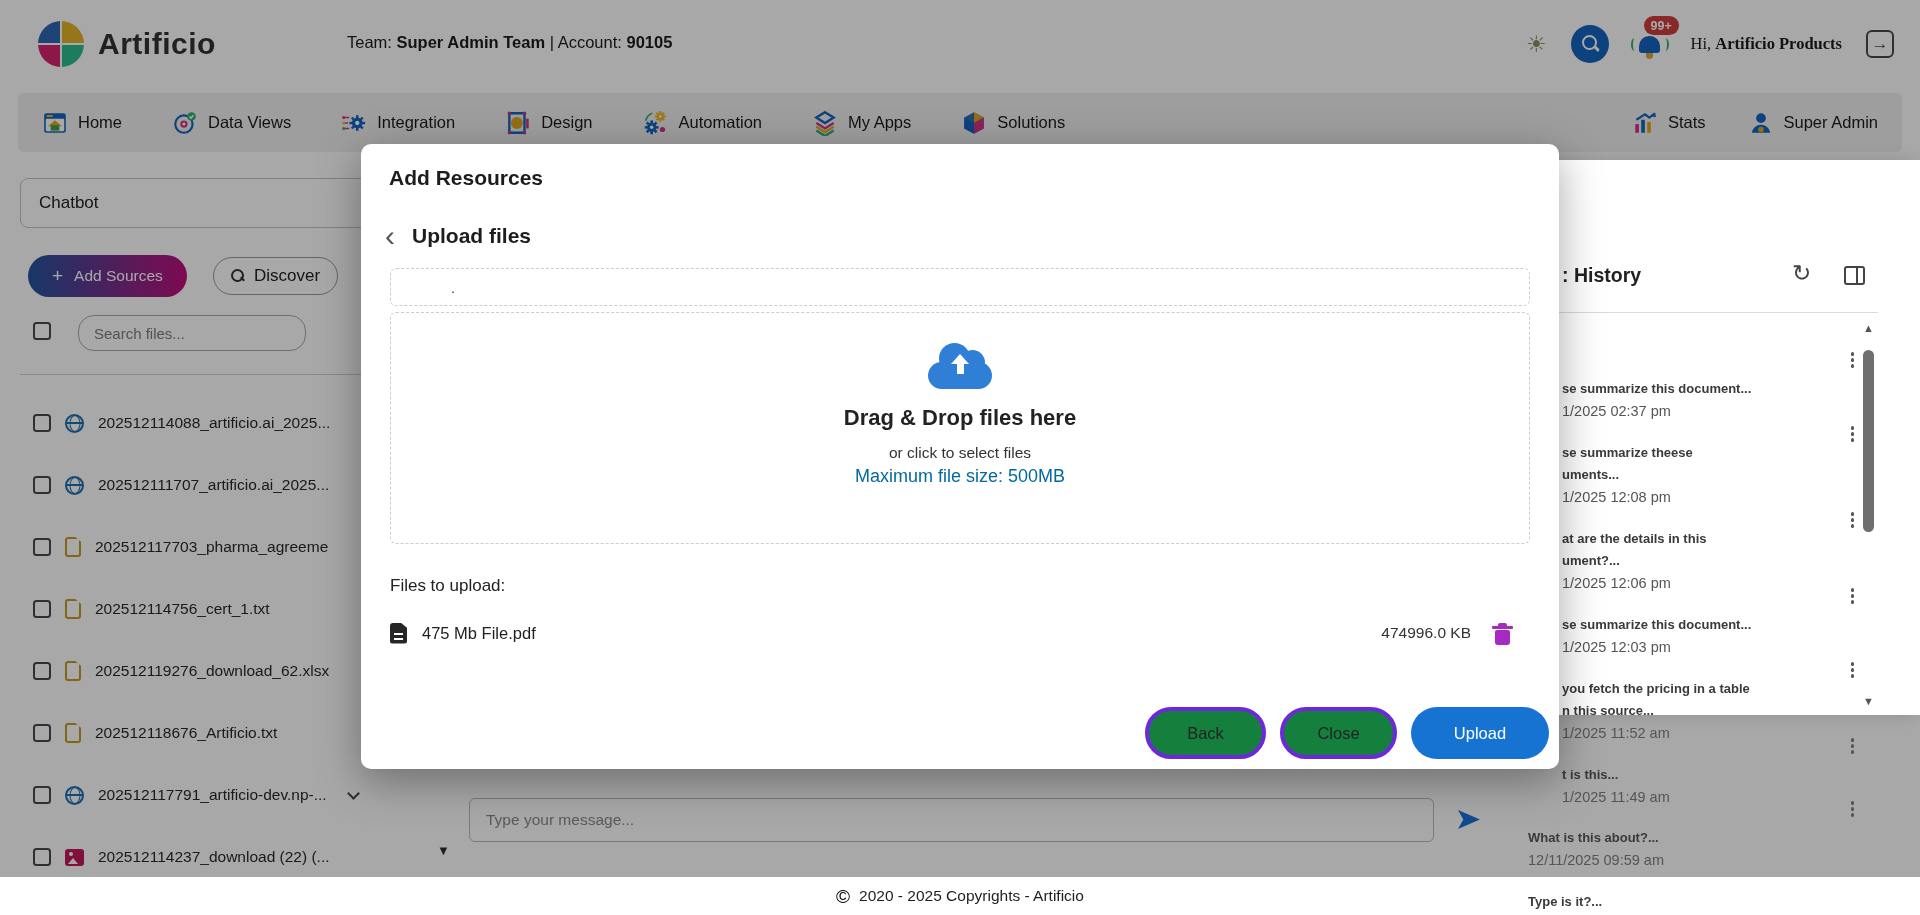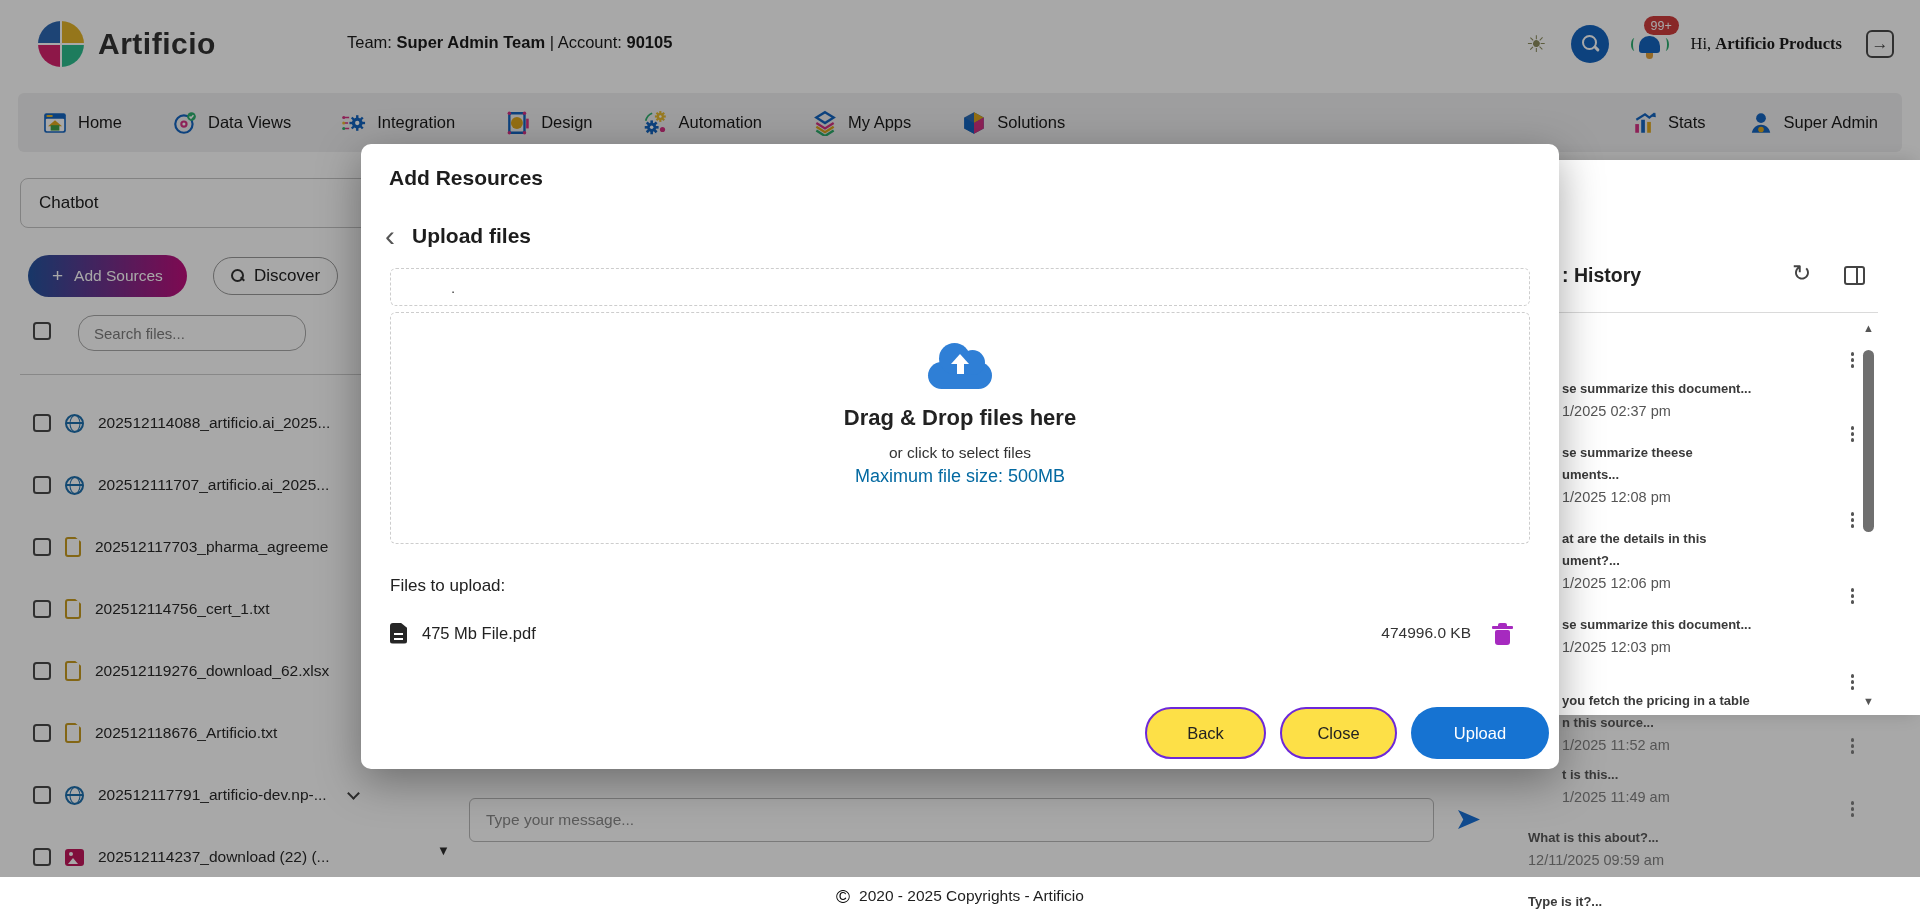--- a/index.html
+++ b/index.html
@@ -26,21 +26,21 @@
   .search-circle::after { content:""; position:absolute; left:22px; top:22px; width:7px; height:2.8px;
       background:#fff; border-radius:2px; transform:rotate(45deg); }
   .bell-wrap { position:relative; width:34px; height:40px; }
   .bell { position:absolute; left:6px; top:12px; width:21px; height:17px; background:#1565c0;
           border-radius:10px 10px 3px 3px; }
   .bell::after { content:""; position:absolute; left:7px; bottom:-6px; width:7px; height:6px;
           background:#e2a13a; border-radius:0 0 4px 4px; }
   .bell-wave-l, .bell-wave-r { position:absolute; top:14px; width:7px; height:13px; border-left:2px solid #2dae71; border-radius:60% 0 0 60%; }
   .bell-wave-l { left:-2px; } .bell-wave-r { right:-2px; transform:scaleX(-1); }
   .badge { position:absolute; top:-8px; left:11px; background:#cf3d3d; color:#fff; font-size:12.5px;
-           font-weight:400; padding:2.5px 7px; border-radius:11px; white-space:nowrap; }
+           font-weight:700; padding:2.5px 7px; border-radius:11px; white-space:nowrap; }
   .greeting { font-size:16.5px; color:#1c1c1c; white-space:nowrap;font-family:Liberation Serif, serif; }
   .greeting b { font-weight:700; }
   .logout-ic { width:28px; height:28px; border:2.6px solid #4a4a4a; border-radius:6px;
                display:flex; align-items:center; justify-content:center; font-size:17px; color:#4a4a4a; font-weight:700; }
 
   
   .navbar { position:absolute; top:93px; left:18px; right:18px; height:59px; background:#f0f0f1;
             border-radius:6px; display:flex; align-items:center; padding:0 24px; gap:50px; }
   .nav-item { display:flex; align-items:center; gap:10px; font-size:16.5px; color:#1b1b1b; cursor:pointer; white-space:nowrap; }
   .nav-right { margin-left:auto; display:flex; gap:42px; }
@@ -157,21 +157,21 @@
   .m-file-name { font-size:16.5px; color:#222; margin-left:15px; }
   .m-file-size { font-size:15.5px; color:#333; margin-left:auto; }
   .trash-ic { position:relative; width:15px; height:15px; background:#a62abf; border-radius:2px 2px 3px 3px;
               margin:8px 0 0 24px; cursor:pointer; }
   .trash-ic::before { content:""; position:absolute; top:-4px; left:-3px; right:-3px; height:3px; background:#a62abf; border-radius:1px; }
   .trash-ic::after  { content:""; position:absolute; top:-7px; left:3px; right:3px; height:3px; background:#a62abf; border-radius:2px 2px 0 0; }
   .m-btns { position:absolute; right:10px; top:563px; display:flex; gap:14px; }
   .m-btn { height:52px; border-radius:26px; font-size:16.5px; cursor:pointer;
            display:flex; align-items:center; justify-content:center;
            font-family:"Liberation Sans", sans-serif; }
-  .m-btn.ghost { background:#fde047; border:2px solid #6d28d9; color:#222; }
+  .m-btn.ghost { background:#15803d; border:4px solid #6d28d9; color:#222; }
   .m-btn.primary { background:#1673d2; border:none; color:#fff; }
   .w-back { width:121px; } .w-close { width:117px; } .w-upload { width:138px; }
 </style>
 </head>
 <body>
 
 <div class="header">
   <div class="logo-wrap">
     <div class="logo-mark"></div>
     <div class="brand">Artificio</div>
@@ -428,21 +428,21 @@
   </div>
   <div class="hp-item clipped" style="top:418px">
     <div class="hp-text">se summarize this document...</div>
     <div class="hp-time">1/2025 12:03 pm</div>
     <span class="kebab" style="top:6px">
         <i></i>
         <i></i>
         <i></i>
       </span>
   </div>
-  <div class="hp-item clipped" style="top:494px">
+  <div class="hp-item clipped" style="top:482px">
     <div class="hp-text">you fetch the pricing in a table
 n this source...</div>
     <div class="hp-time">1/2025 11:52 am</div>
     <span class="kebab" style="top:16px">
         <i></i>
         <i></i>
         <i></i>
       </span>
   </div>
   <div class="hp-item clipped" style="top:568px">

